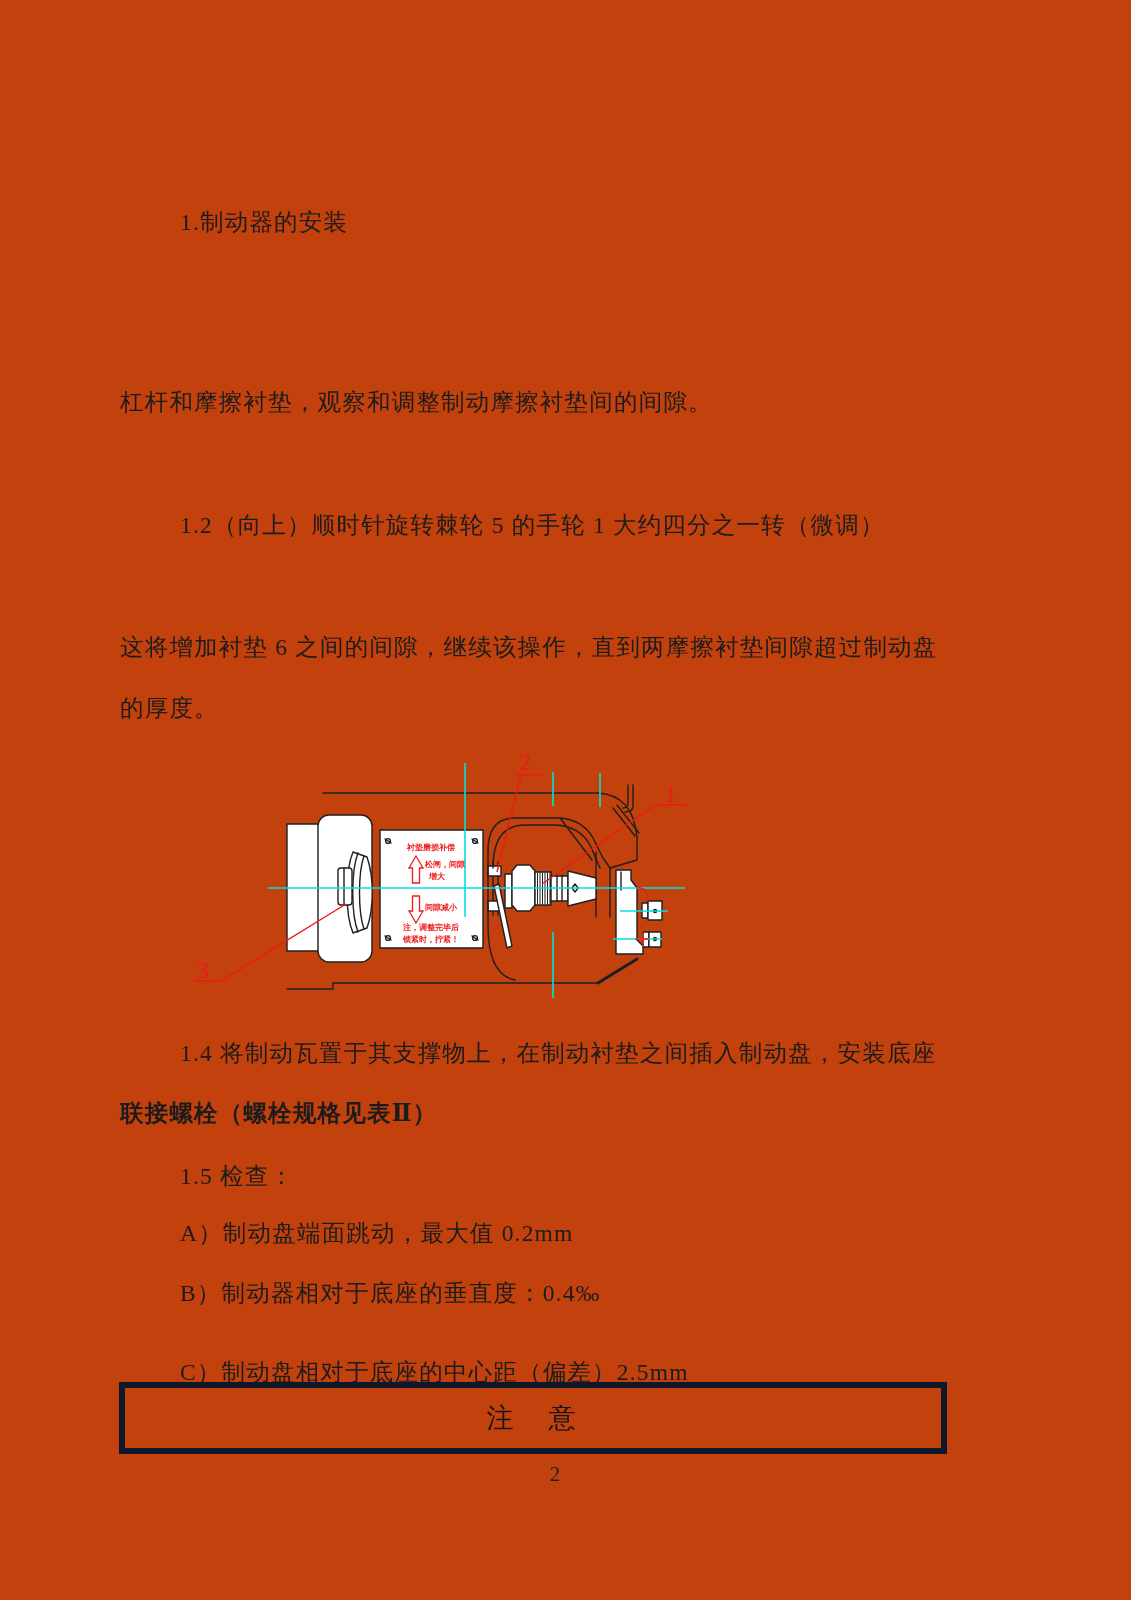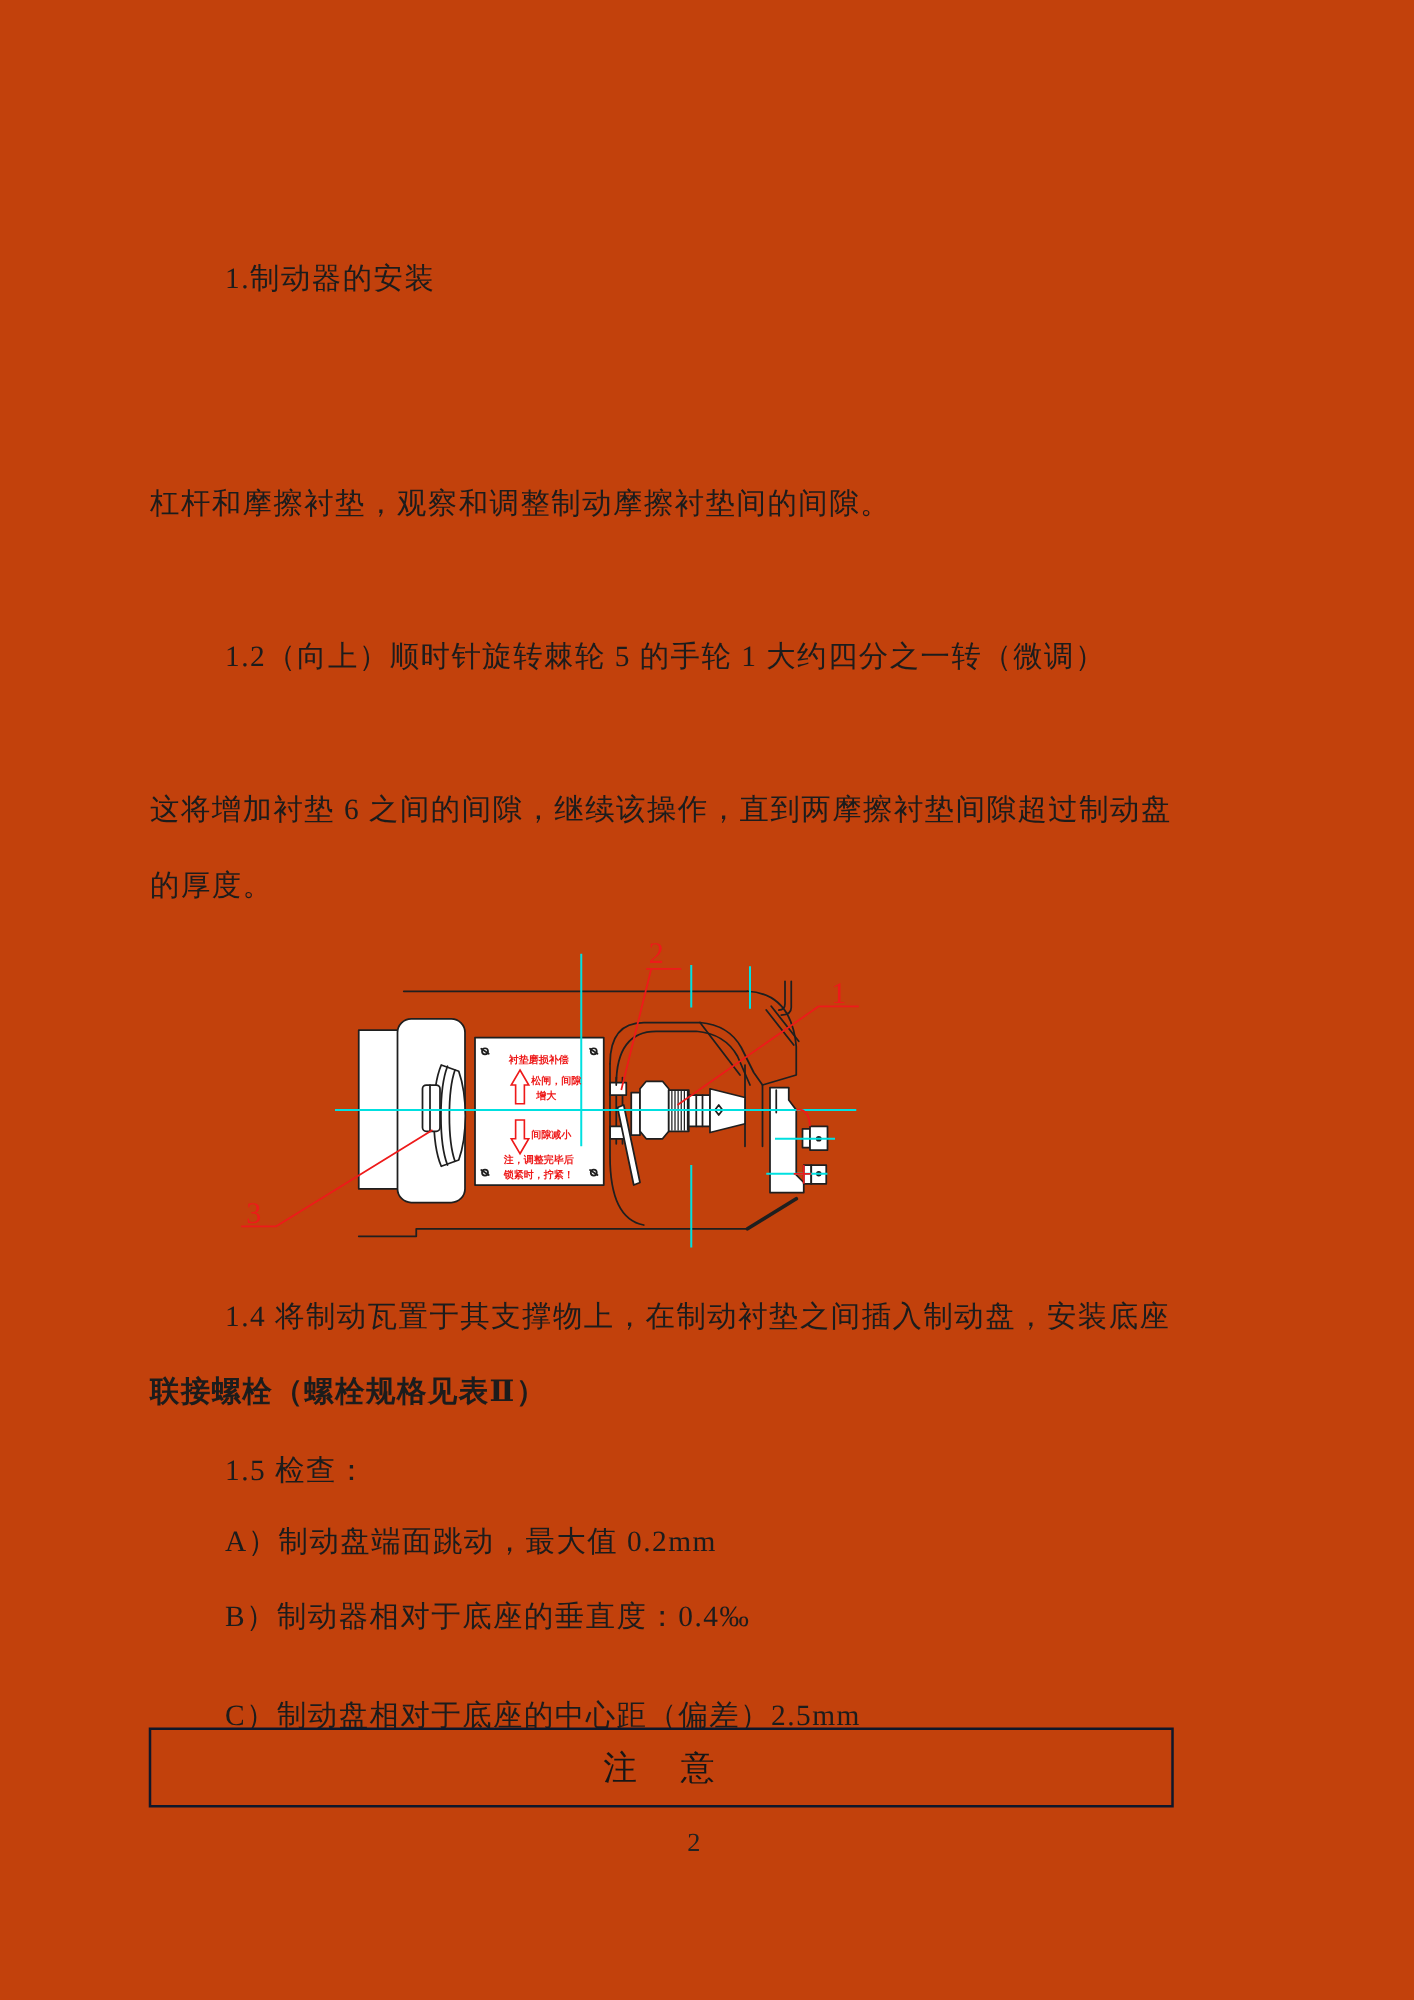--- a/index.html
+++ b/index.html
@@ -32,21 +32,21 @@
   .l11{left:120px;top:1097px;font-weight:bold;}
   .l12{left:180px;top:1160px;}
   .l13{left:180px;top:1217px;}
   .l14{left:180px;top:1277px;}
   .l15{left:120px;top:1336px;padding-left:60px;margin-top:20px;}
   .figure{
     position:absolute;left:185px;top:740px;width:510px;height:268px;
   }
   .notice-box{
     position:absolute;left:119px;top:1382px;width:816px;height:60px;
-    border:2px solid #0f172a;
+    border:6px solid #0f172a;
     display:flex;align-items:center;justify-content:center;
   }
   .notice-title{
     font-size:27px;letter-spacing:4px;color:#161616;
   }
   .page-number{
     position:absolute;left:515px;top:1462px;width:80px;
     text-align:center;font-size:21px;color:#222;
   }
 </style>

